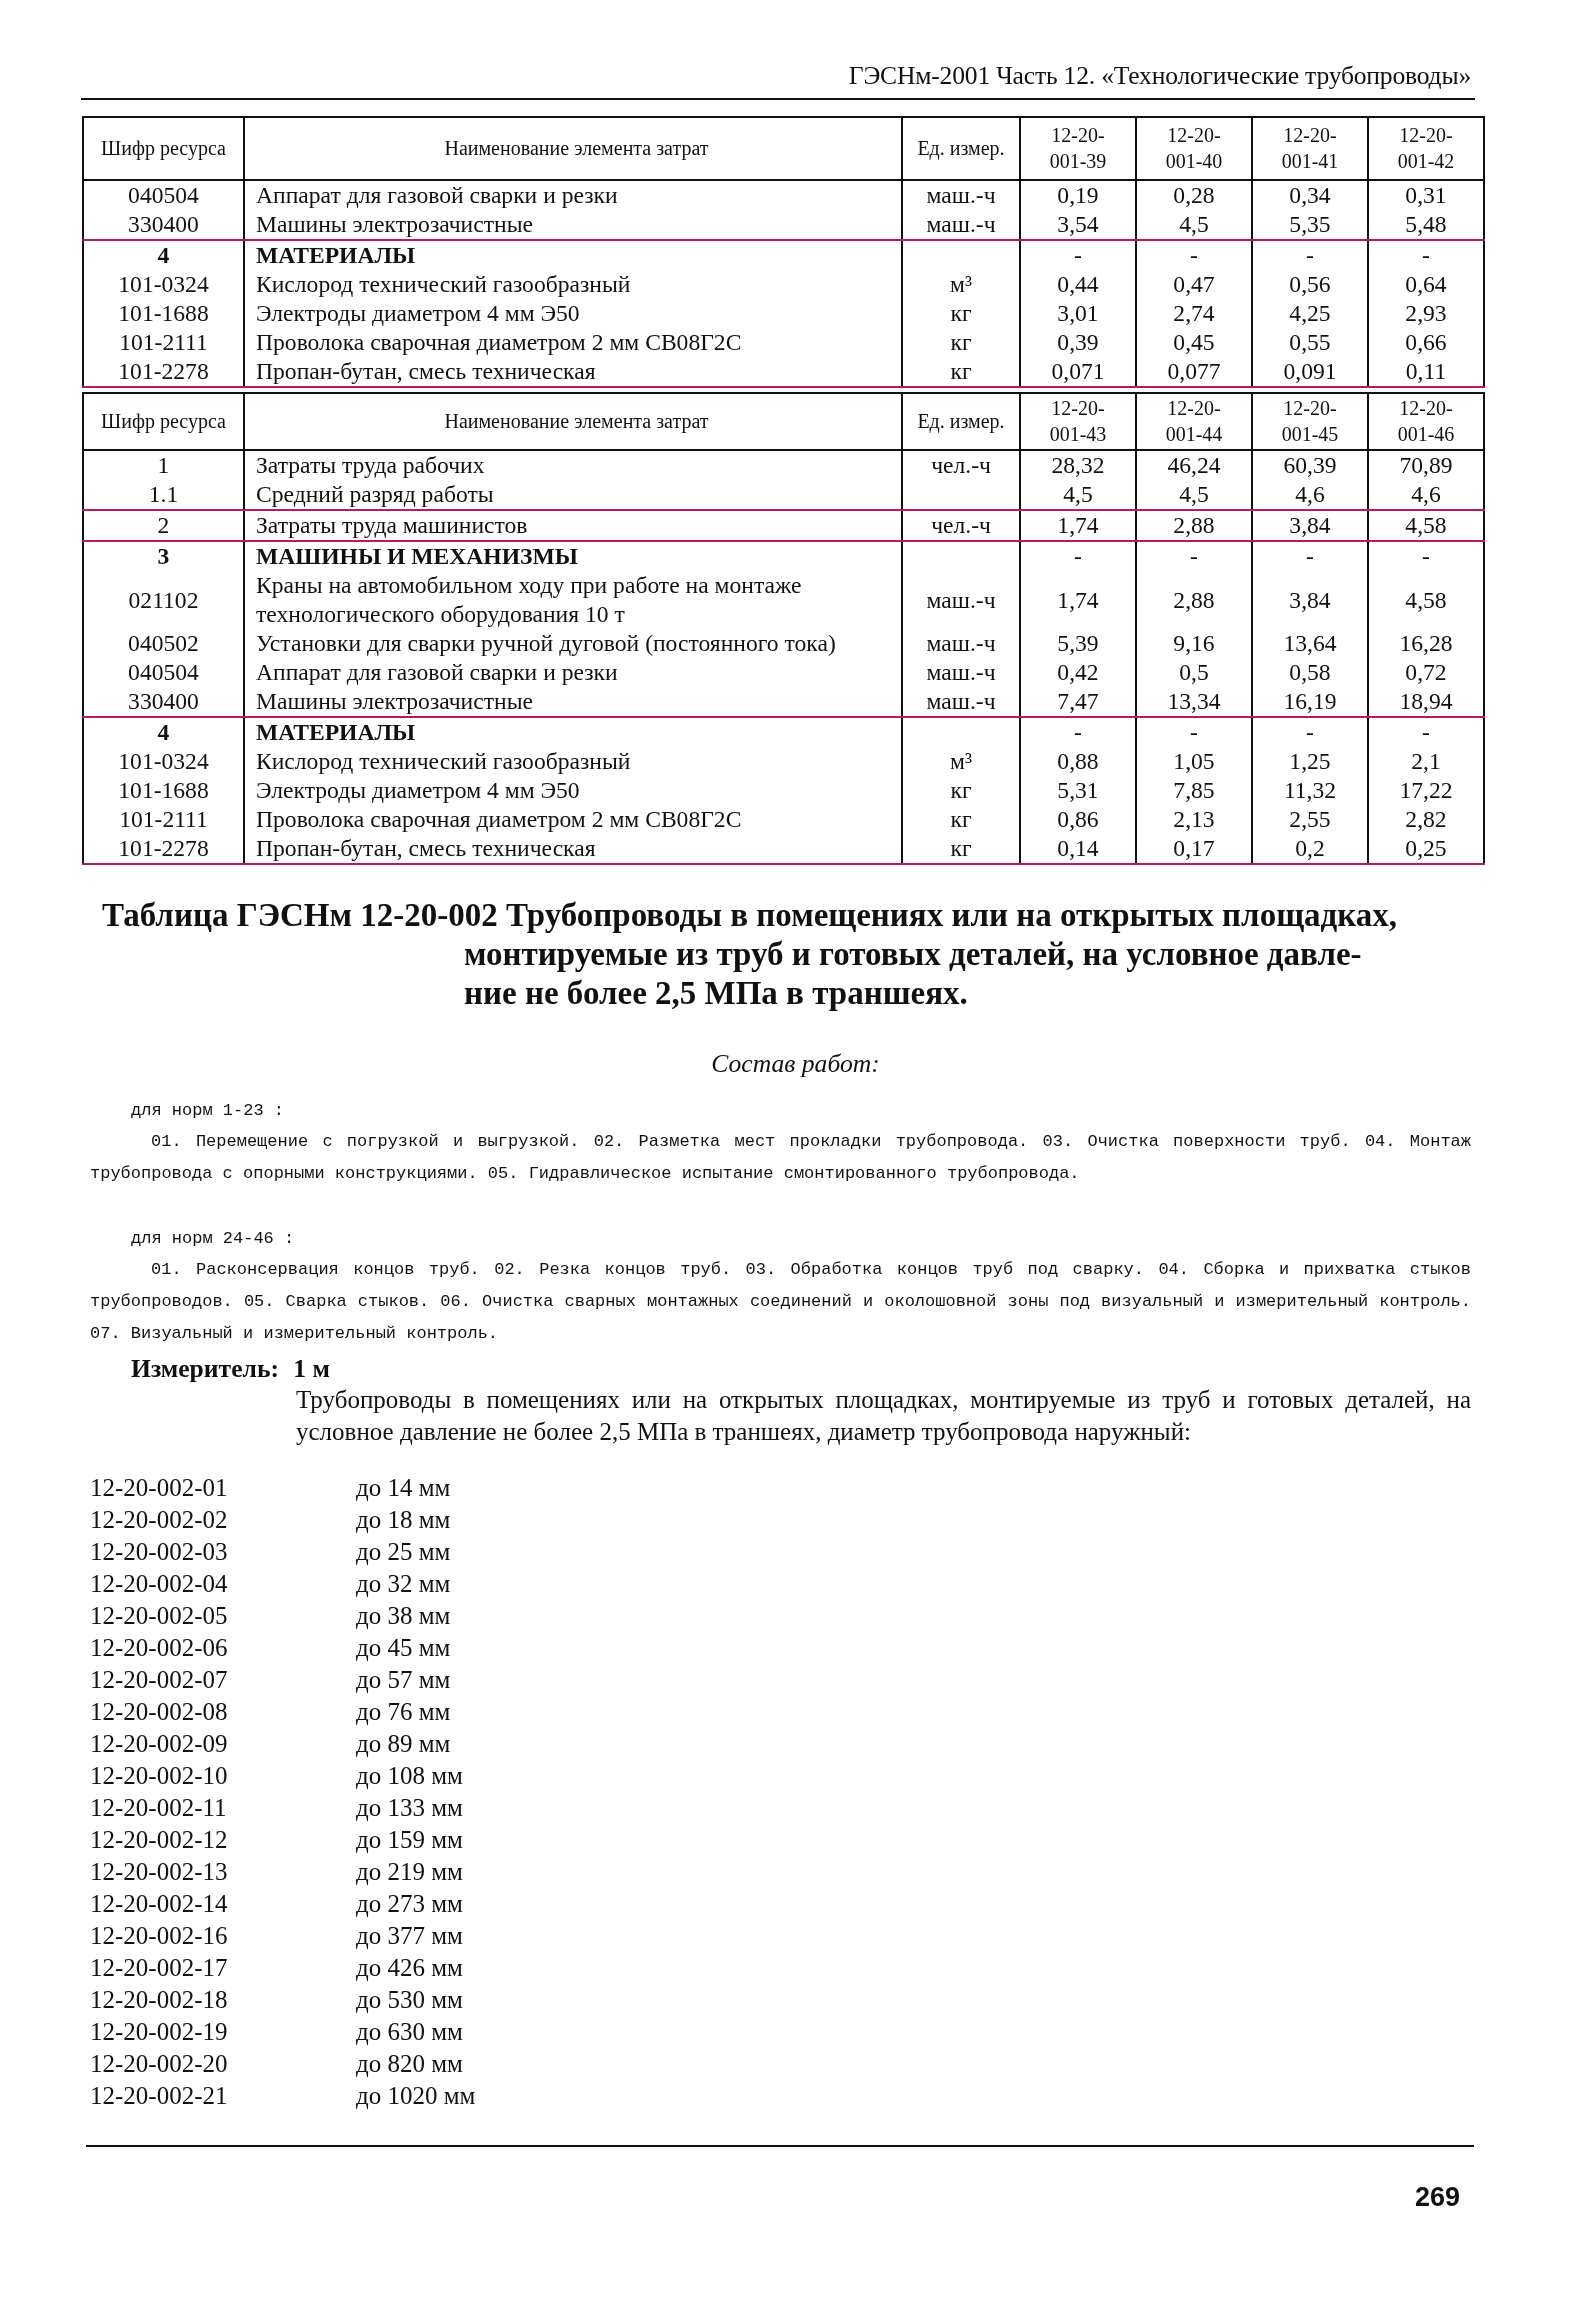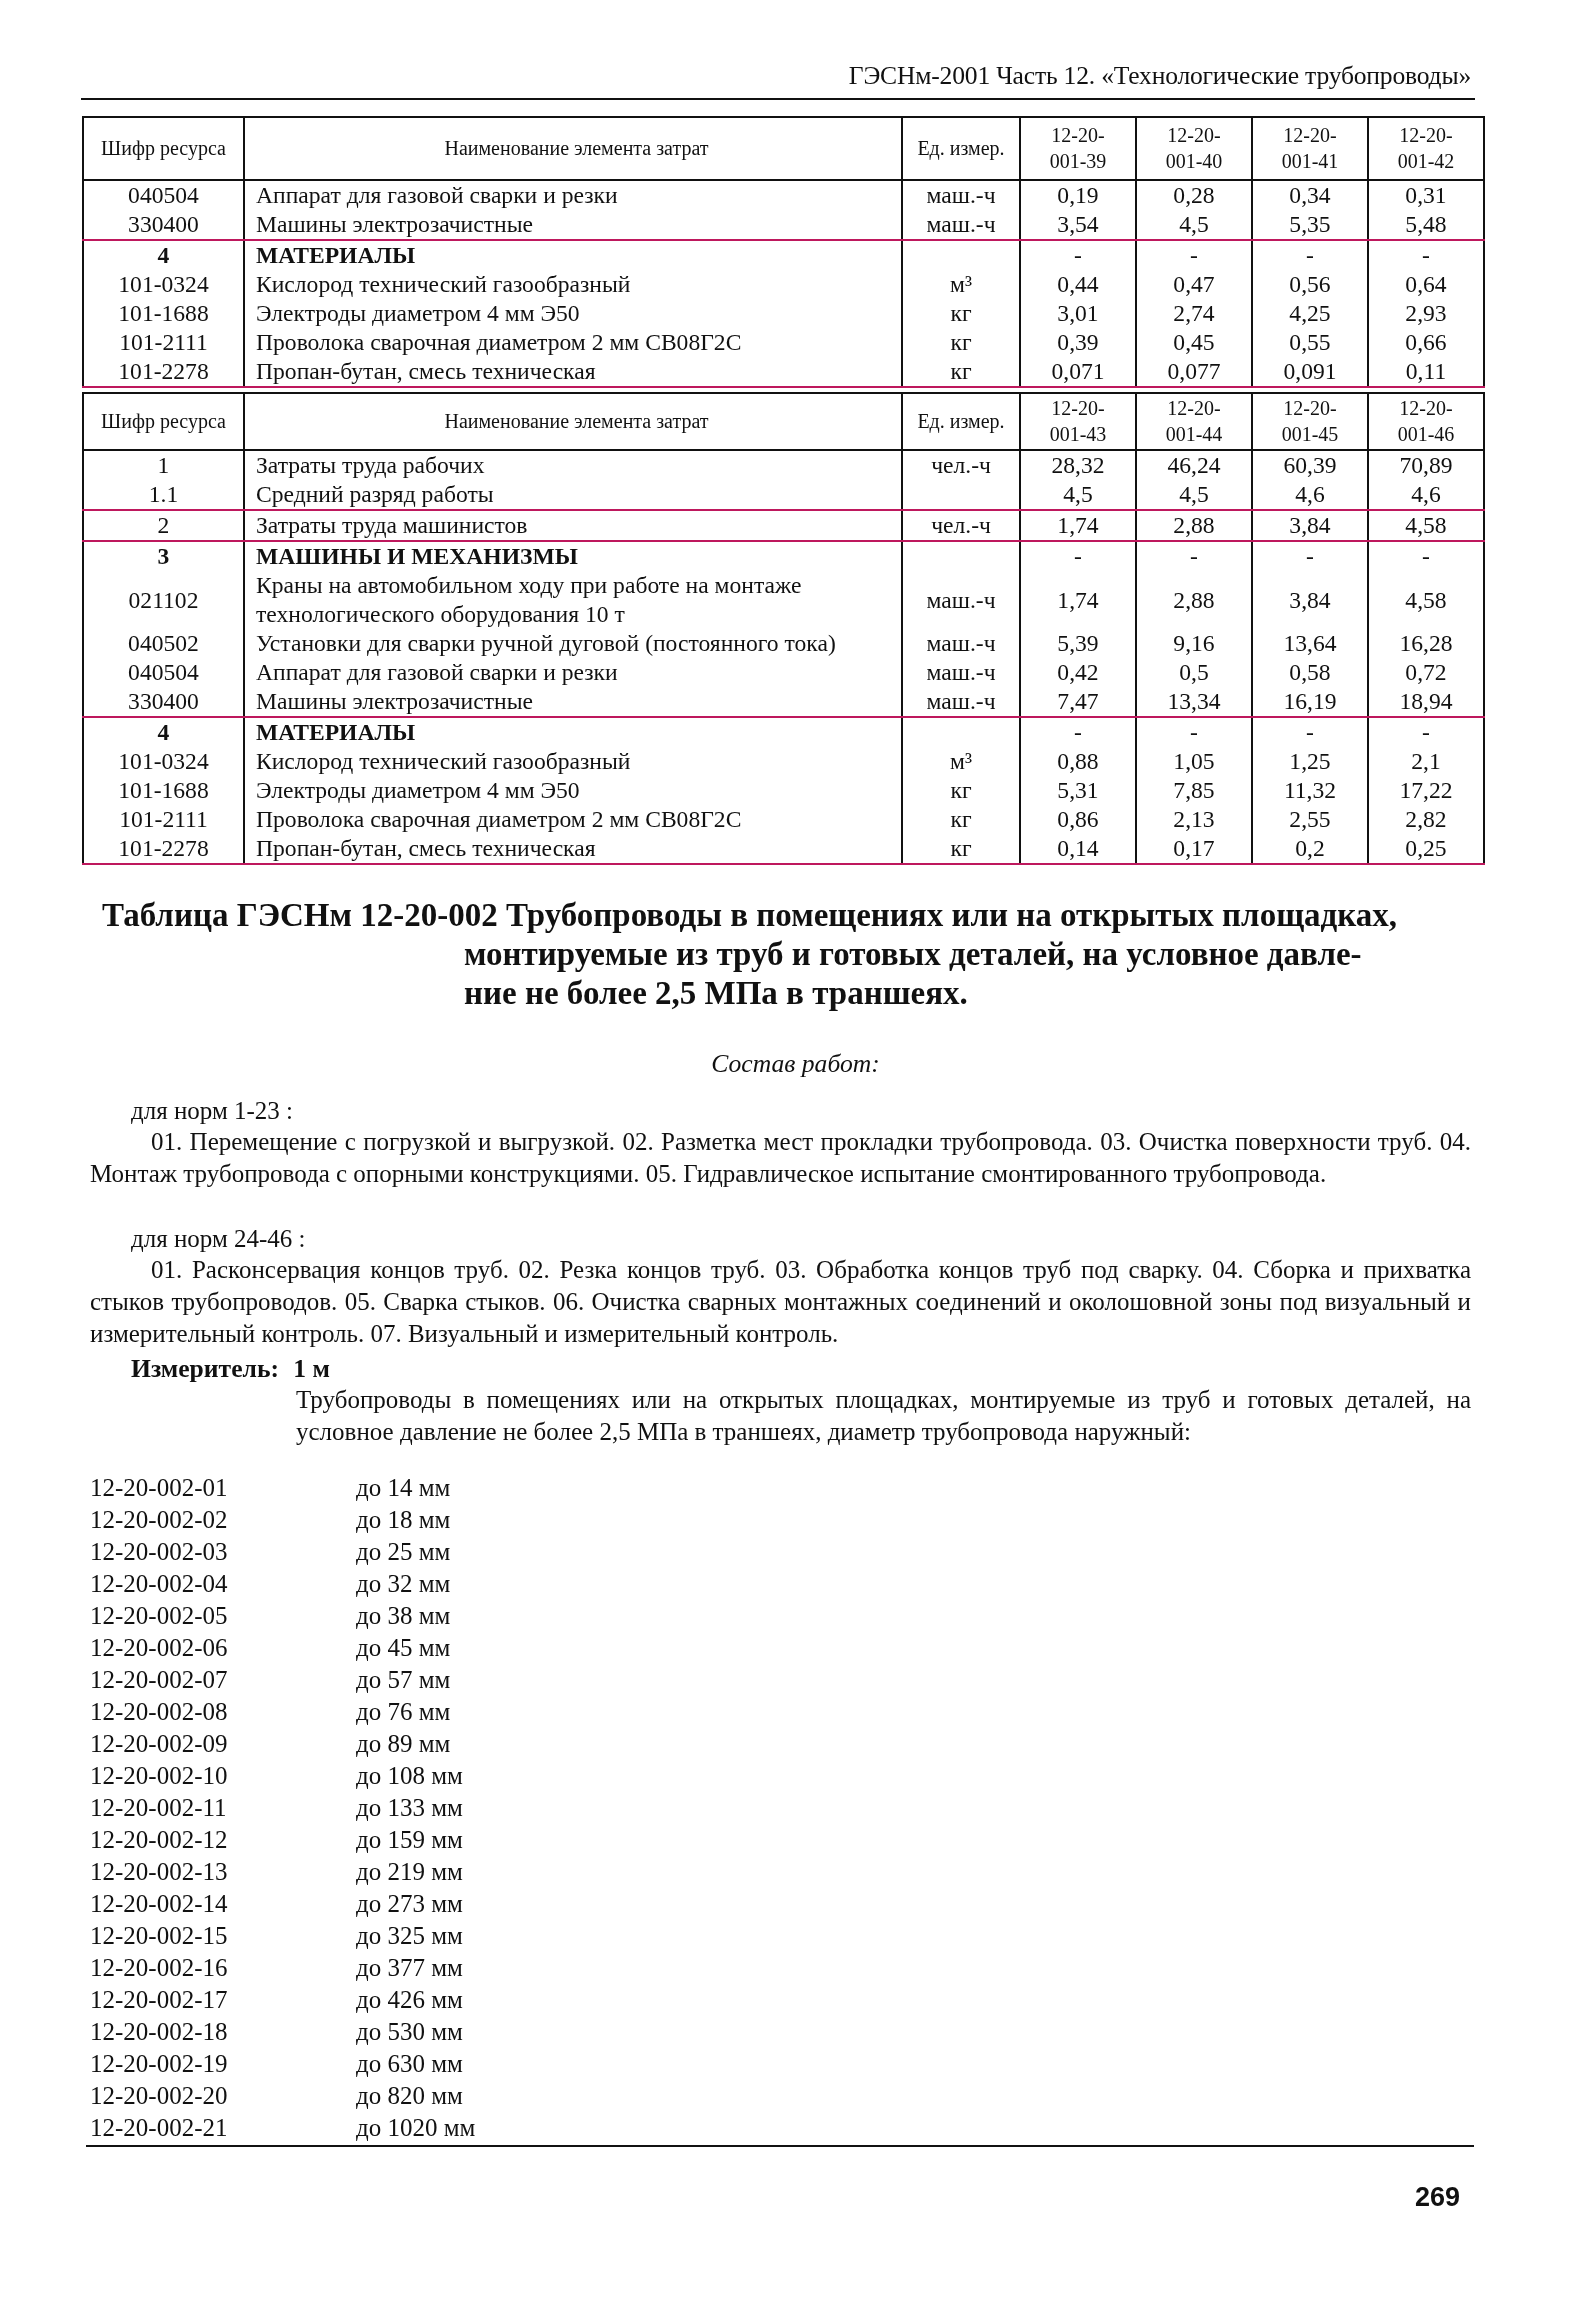--- a/index.html
+++ b/index.html
@@ -19,21 +19,21 @@
   table.norm tr.group-end td { border-bottom: 2px solid #be185d; }
   table.norm tr.bold td.c-code, table.norm tr.bold td.c-name { font-weight: bold; }
   table.norm th.c-name, table.norm th.c-code { text-align: center; }
 
   .table-title { position: absolute; left: 90px; top: 896px; width: 1381px; font-weight: bold;
                  font-size: 33px; line-height: 39px; }
   .table-title .line1 { display: block; margin-left: 12px; }
   .table-title .cont { display: block; padding-left: 374px; }
 
   .section-label { position: absolute; left: 0; top: 1049px; width: 1591px; text-align: center; font-style: italic; font-size: 25.6px; }
-  .para { position: absolute; left: 90px; width: 1381px; font-size: 25px; line-height: 32px; text-align: justify; }
+  .para { position: absolute; left: 90px; width: 1381px; font-size: 17px; line-height: 32px; text-align: justify; font-family: Liberation Mono, monospace; }
   .para.indent-label { left: 131px; }
   .para .first { text-indent: 61px; display: block; }
   .meter { position: absolute; left: 131px; top: 1354px; font-weight: bold; font-size: 25.6px; }
   .meter-desc { position: absolute; left: 296px; top: 1384px; width: 1175px; font-size: 25px; line-height: 32px; text-align: justify; }
 
   .norm-list { position: absolute; left: 90px; top: 1472px; }
   .norm-row { display: flex; height: 32px; font-size: 25px; line-height: 32px; align-items: center; }
   .norm-row .code { width: 266px; }
   .norm-row .diam { width: 269px; }
   .foot-rule { position: absolute; left: 86px; top: 2145px; width: 1388px; height: 2px; background: #111; }
@@ -340,24 +340,20 @@
     </div>
     <div class="norm-row">
       <span class="code">12-20-002-13</span>
       <span class="diam">до 219 мм</span>
     </div>
     <div class="norm-row">
       <span class="code">12-20-002-14</span>
       <span class="diam">до 273 мм</span>
     </div>
     <div class="norm-row">
-      <span class="code">12-20-002-15</span>
-      <span class="diam">до 325 мм</span>
-    </div>
-    <div class="norm-row">
       <span class="code">12-20-002-16</span>
       <span class="diam">до 377 мм</span>
     </div>
     <div class="norm-row">
       <span class="code">12-20-002-17</span>
       <span class="diam">до 426 мм</span>
     </div>
     <div class="norm-row">
       <span class="code">12-20-002-18</span>
       <span class="diam">до 530 мм</span>

